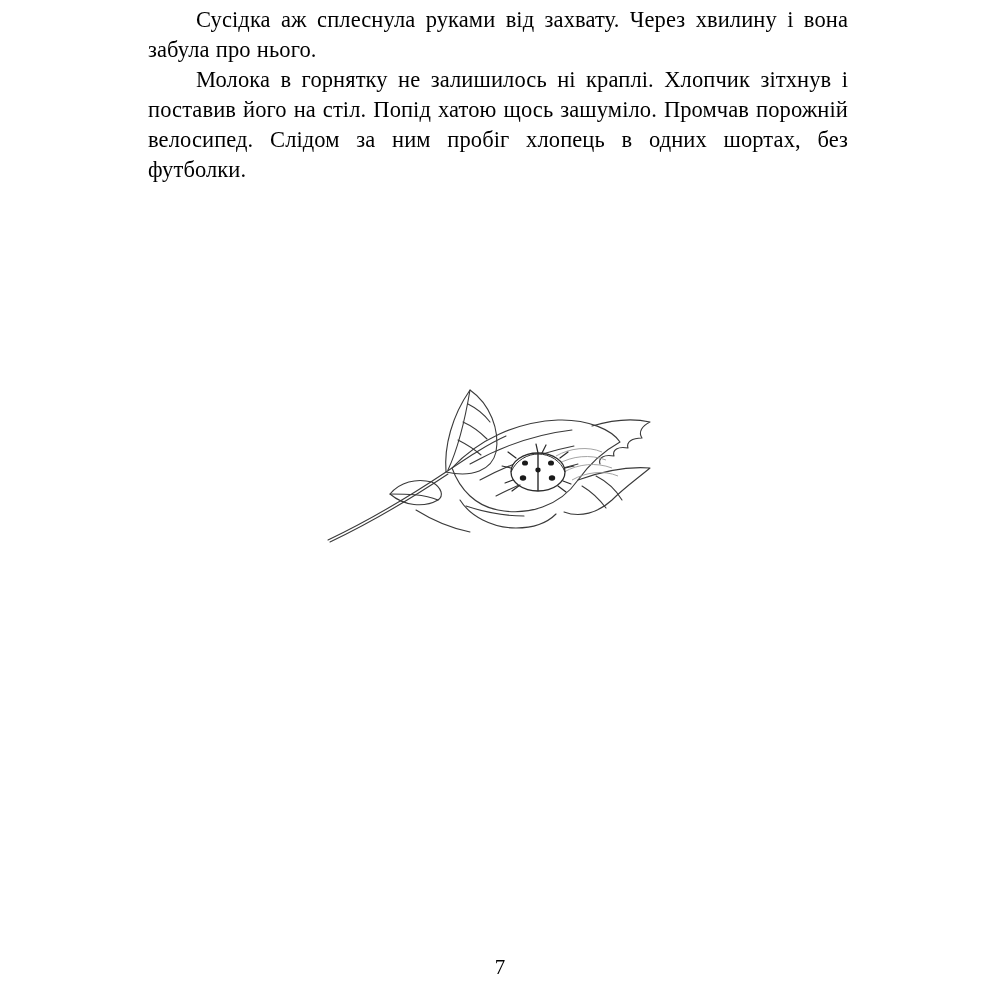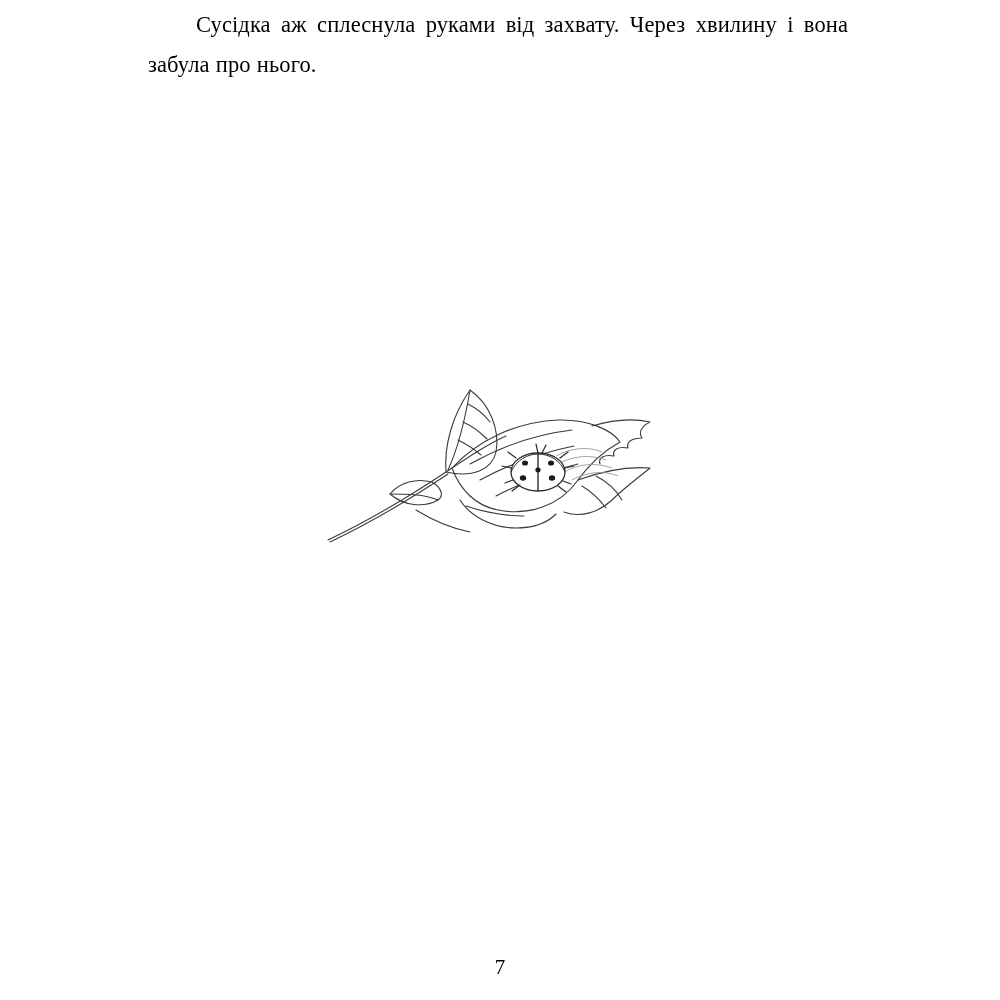--- a/index.html
+++ b/index.html
@@ -21,21 +21,21 @@
     box-sizing: border-box;
   }
   .text-block {
     position: absolute;
     top: 0px;
     left: 148px;
     width: 700px;
   }
   .para {
     font-size: 22.5px;
-    line-height: 40px;
+    line-height: 30px;
     text-align: justify;
     text-indent: 48px;
     margin: 0 0 0 0;
     letter-spacing: 0.1px;
     word-spacing: 0.5px;
   }
   .para.first {
     margin-top: 5px;
   }
   .illustration {
@@ -60,20 +60,21 @@
     font-family: "Liberation Serif", serif;
   }
 </style>
 </head>
 <body>
 
 <div class="page">
 
   <div class="text-block">
     <p class="para first">Сусідка аж сплеснула руками від захвату. Через хвилину і вона забула про нього.</p>
+    <p class="para">Молока в горнятку не залишилось ні краплі. Хлопчик зітхнув і поставив його на стіл. Попід хатою щось зашуміло. Промчав порожній велосипед. Слідом за ним пробіг хлопець в одних шортах, без футболки.</p>
   </div>
 
   <div class="illustration">
     <svg viewBox="0 0 360 200" xmlns="http://www.w3.org/2000/svg">
       <g fill="none" stroke="#3a3a3a" stroke-width="1.1" stroke-linecap="round" stroke-linejoin="round">
 
         <path d="M8 180 C50 160 90 136 126 112 C150 96 168 84 186 76"></path>
         <path d="M10 182 C52 162 92 138 128 114"></path>
 
         <path d="M126 112 C124 86 132 56 150 30 C170 44 180 70 176 92 C172 110 152 118 126 112 Z"></path>

